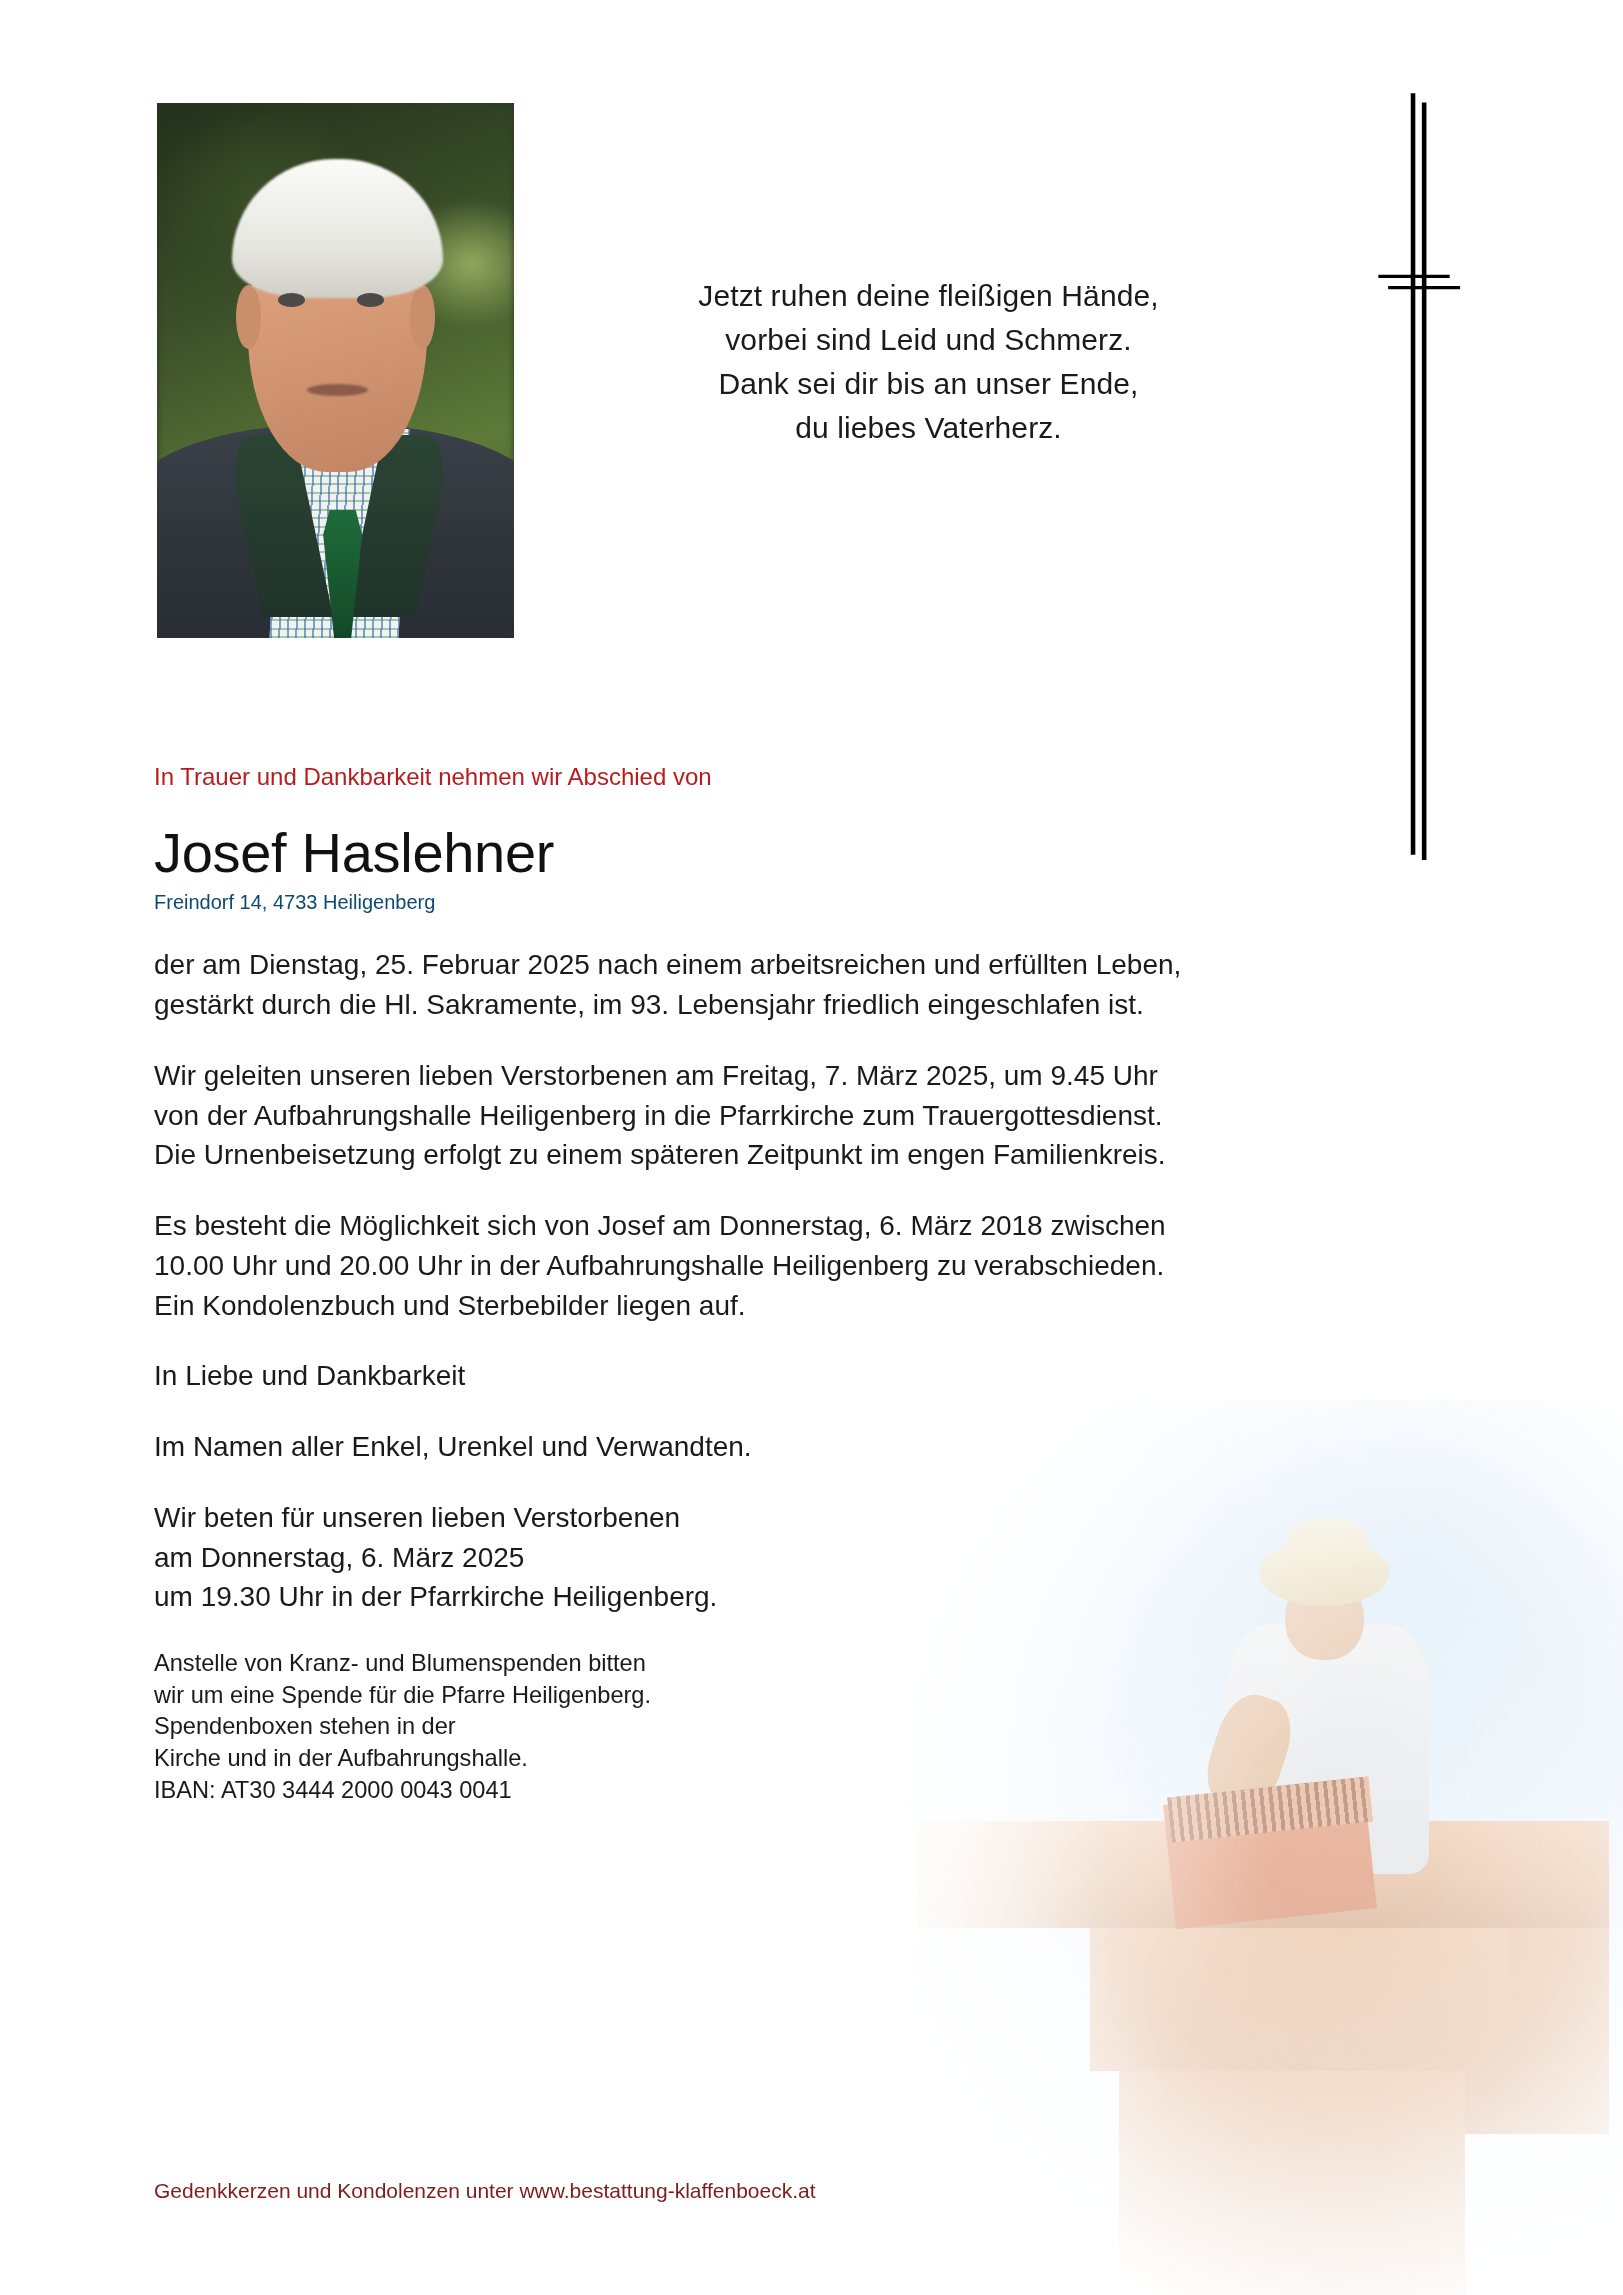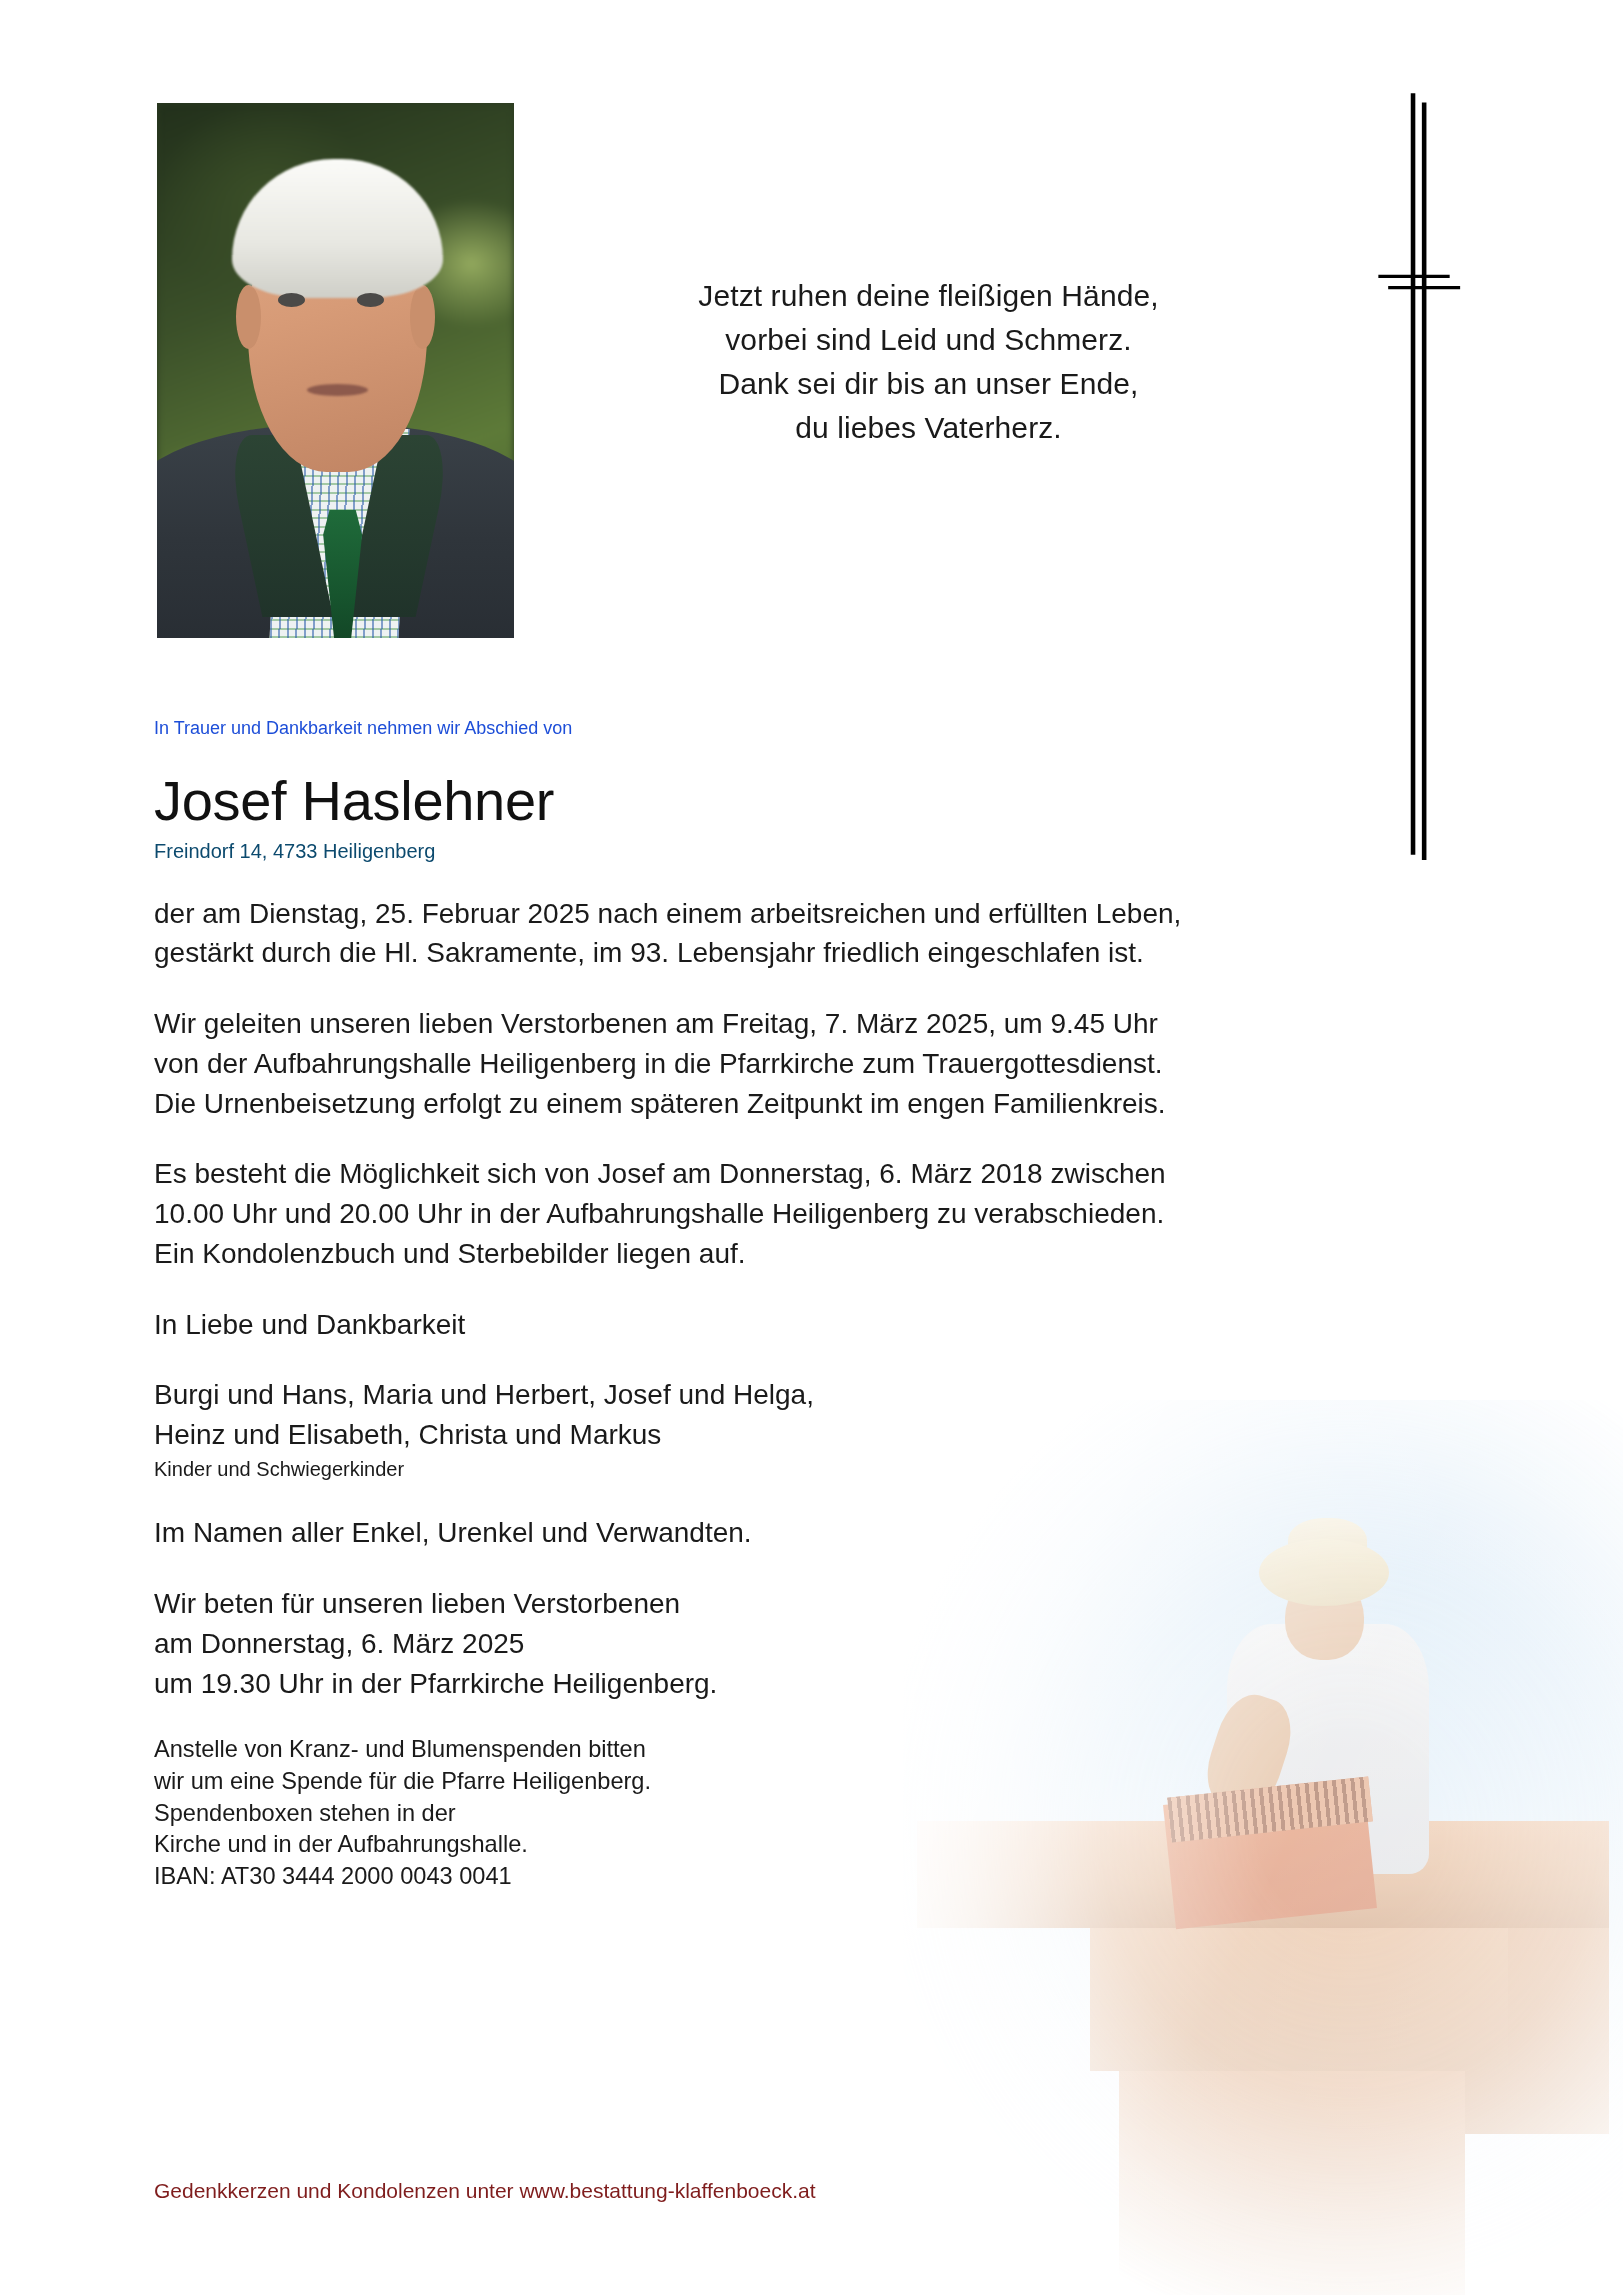--- a/index.html
+++ b/index.html
@@ -163,23 +163,24 @@
   
   .content {
     position: absolute;
     left: 154px;
     top: 717px;
     width: 1243px;
   }
   .ln { white-space: nowrap; }
 
   .lead {
-    font-size: 18px;
+    font-size: 24px;
     line-height: 1.3;
-    color: #1d4ed8;
+    color: #b91c1c;
+    margin-top: 44px;
   }
   .name {
     margin-top: 33px;
     font-size: 56px;
     line-height: 1.0;
     font-weight: 400;
     letter-spacing: -0.3px;
     color: #111111;
   }
   .address {
@@ -399,25 +400,20 @@
     </div>
 
     <div class="para">
       <div class="ln">Es besteht die Möglichkeit sich von Josef am Donnerstag, 6. März 2018 zwischen</div>
       <div class="ln">10.00 Uhr und 20.00 Uhr in der Aufbahrungshalle Heiligenberg zu verabschieden.</div>
       <div class="ln">Ein Kondolenzbuch und Sterbebilder liegen auf.</div>
     </div>
 
     <div class="para">In Liebe und Dankbarkeit</div>
 
-    <div class="para">
-      <div class="ln">Burgi und Hans, Maria und Herbert, Josef und Helga,</div>
-      <div class="ln">Heinz und Elisabeth, Christa und Markus</div>
-      <div class="small-note ln">Kinder und Schwiegerkinder</div>
-    </div>
 
     <div class="para">Im Namen aller Enkel, Urenkel und Verwandten.</div>
 
     <div class="para">
       <div class="ln">Wir beten für unseren lieben Verstorbenen</div>
       <div class="ln">am Donnerstag, 6. März 2025</div>
       <div class="ln">um 19.30 Uhr in der Pfarrkirche Heiligenberg.</div>
     </div>
 
     <div class="para smallblock">

